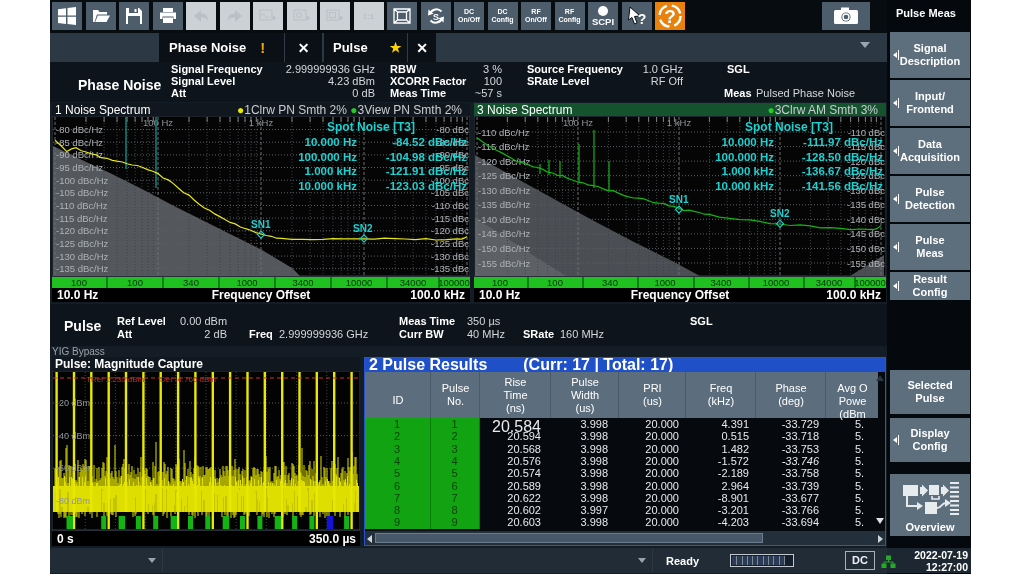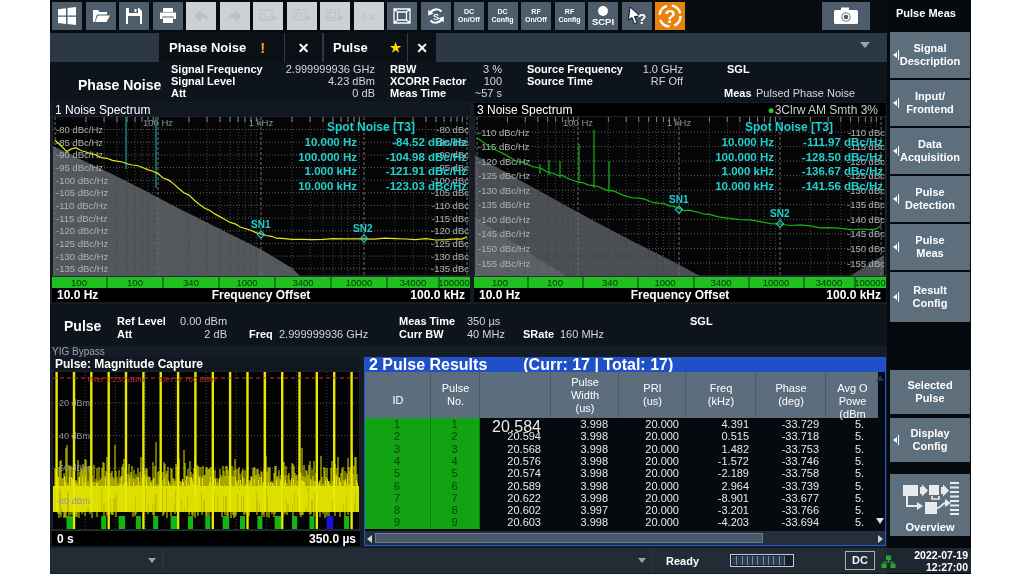--- a/index.html
+++ b/index.html
@@ -156,37 +156,38 @@
       <span class="val abs" style="right:385px;">3 %</span>
       <span class="lbl abs" style="left:477px;">Source Frequency</span>
       <span class="val abs" style="right:204px;">1.0 GHz</span>
       <span class="lbl abs" style="left:677px;">SGL</span>
     </div>
     <div class="row" style="top:75px;left:0;width:837px;height:12px;">
       <span class="lbl abs" style="left:121px;">Signal Level</span>
       <span class="val abs" style="right:512px;">4.23 dBm</span>
       <span class="lbl abs" style="left:340px;">XCORR Factor</span>
       <span class="val abs" style="right:385px;">100</span>
-      <span class="lbl abs" style="left:477px;">Source Time</span>
+      <span class="lbl abs" style="left:477px;">SRate Level</span>
       <span class="val abs" style="right:204px;">RF Off</span>
     </div>
     <div class="row" style="top:87px;left:0;width:837px;height:12px;">
       <span class="lbl abs" style="left:121px;">Att</span>
       <span class="val abs" style="right:512px;">0 dB</span>
       <span class="lbl abs" style="left:340px;">Meas Time</span>
       <span class="val abs" style="right:385px;">~57 s</span>
       <span class="lbl abs" style="left:674px;">Meas</span>
       <span class="val abs" style="left:706px;">Pulsed Phase Noise</span>
     </div>
     <div class="abs" style="left:2px;top:103px;width:418px;height:13px;background:#10171e;color:#fff;font-size:12px;display:flex;align-items:center;">
 <span style="padding-left:3px;white-space:nowrap;">1 Noise Spectrum</span>
       <span style="flex:1"></span>
+<span style="font-size:12px;color:#c8cdd2;white-space:nowrap;"><span style="color:#e8e800;">●</span>1Clrw PN Smth 2% <span style="color:#28c828;">●</span>3View PN Smth 2%</span>
       <span style="width:8px;"></span>
     </div>
-    <div class="abs" style="left:424px;top:103px;width:412px;height:13px;background:#000000;color:#fff;font-size:12px;display:flex;align-items:center;">
+    <div class="abs" style="left:424px;top:103px;width:412px;height:13px;background:#14532d;color:#fff;font-size:12px;display:flex;align-items:center;">
 <span style="padding-left:3px;white-space:nowrap;">3 Noise Spectrum</span>
       <span style="flex:1"></span>
 <span style="font-size:12px;color:#c8cdd2;white-space:nowrap;"><span style="color:#28c828;">●</span>3Clrw AM Smth 3%</span>
       <span style="width:8px;"></span>
     </div>
     <svg class="abs" style="left:2px;top:116px" width="418" height="186" viewBox="0 0 418 186">
       <rect x="0" y="0" width="418" height="160" fill="#050505" stroke="#39434e" stroke-width="1"></rect>
       <polygon points="1,30 30,44 60,58 90,73 120,89 150,104 180,119 210,134 240,152 248,160 1,160" fill="#54585d"></polygon>
       <line x1="1" y1="13.6" x2="417" y2="13.6" stroke="#5c6064" stroke-width="1" stroke-dasharray="1 2"></line>
       <line x1="1" y1="26.2" x2="417" y2="26.2" stroke="#5c6064" stroke-width="1" stroke-dasharray="1 2"></line>
@@ -566,20 +567,21 @@
       <text x="304" y="172" font-size="12" font-weight="bold" fill="#fff" text-anchor="end">350.0 µs</text>
     </svg>
     <div class="abs" style="left:314px;top:357px;width:522px;height:189px;background:#06090d;border:1px solid #2753d2;"></div>
     <div class="abs" style="left:315px;top:358px;width:520px;height:14px;background:#2050c8;color:#fff;font-size:16px;font-weight:bold;display:flex;align-items:center;">
       <span style="padding-left:4px;">2 Pulse Results</span>
       <span style="padding-left:36px;">(Curr: 17 | Total: 17)</span>
     </div>
     <div class="abs" style="left:315px;top:372px;width:513px;height:46px;background:#5c6e7e;"></div>
     <div class="abs hc" style="left:315px;top:372px;width:66px;height:56px;display:flex;align-items:center;justify-content:center;">ID</div>
     <div class="abs hc" style="left:381px;top:372px;width:49px;height:46px;display:flex;align-items:center;justify-content:center;">Pulse<br>No.</div>
+    <div class="abs hc" style="left:430px;top:372px;width:71px;height:46px;display:flex;align-items:center;justify-content:center;">Rise<br>Time<br>(ns)</div>
     <div class="abs hc" style="left:501px;top:372px;width:68px;height:46px;display:flex;align-items:center;justify-content:center;">Pulse<br>Width<br>(us)</div>
     <div class="abs hc" style="left:569px;top:372px;width:67px;height:46px;display:flex;align-items:center;justify-content:center;">PRI<br>(us)</div>
     <div class="abs hc" style="left:636px;top:372px;width:70px;height:46px;display:flex;align-items:center;justify-content:center;">Freq<br>(kHz)</div>
     <div class="abs hc" style="left:706px;top:372px;width:70px;height:46px;display:flex;align-items:center;justify-content:center;">Phase<br>(deg)</div>
     <div class="abs hc" style="left:776px;top:372px;width:53px;height:59px;display:flex;align-items:center;justify-content:center;">Avg O<br>Powe<br>(dBm</div>
     <div class="abs" style="left:380px;top:372px;width:1px;height:46px;background:#4a5a68;"></div>
     <div class="abs" style="left:429px;top:372px;width:1px;height:46px;background:#4a5a68;"></div>
     <div class="abs" style="left:500px;top:372px;width:1px;height:46px;background:#4a5a68;"></div>
     <div class="abs" style="left:568px;top:372px;width:1px;height:46px;background:#4a5a68;"></div>
     <div class="abs" style="left:635px;top:372px;width:1px;height:46px;background:#4a5a68;"></div>
@@ -611,21 +613,21 @@
     <div class="abs" style="right:292px;top:442.6px;color:#e8eaec;font-size:11px;">20.000</div>
     <div class="abs" style="right:222px;top:442.6px;color:#e8eaec;font-size:11px;">1.482</div>
     <div class="abs" style="right:152px;top:442.6px;color:#e8eaec;font-size:11px;">-33.753</div>
     <div class="abs" style="left:805px;top:442.6px;color:#e8eaec;font-size:11px;">5.</div>
     <div class="abs" style="left:315px;top:454.9px;width:64px;height:12.3px;color:#0a4208;font-size:11px;text-align:center;">4</div>
     <div class="abs" style="left:380px;top:454.9px;width:49px;height:12.3px;color:#0a4208;font-size:11px;text-align:center;">4</div>
     <div class="abs" style="right:430px;top:454.9px;color:#e8eaec;font-size:11px;">20.576</div>
     <div class="abs" style="right:363px;top:454.9px;color:#e8eaec;font-size:11px;">3.998</div>
     <div class="abs" style="right:292px;top:454.9px;color:#e8eaec;font-size:11px;">20.000</div>
     <div class="abs" style="right:222px;top:454.9px;color:#e8eaec;font-size:11px;">-1.572</div>
-    <div class="abs" style="right:152px;top:454.9px;color:#e8eaec;font-size:11px;">-33.746</div>
+    <div class="abs" style="right:152px;top:454.9px;color:#e8eaec;font-size:11px;font-style:italic;">-33.746</div>
     <div class="abs" style="left:805px;top:454.9px;color:#e8eaec;font-size:11px;">5.</div>
     <div class="abs" style="left:315px;top:467.2px;width:64px;height:12.3px;color:#0a4208;font-size:11px;text-align:center;">5</div>
     <div class="abs" style="left:380px;top:467.2px;width:49px;height:12.3px;color:#0a4208;font-size:11px;text-align:center;">5</div>
     <div class="abs" style="right:430px;top:467.2px;color:#e8eaec;font-size:11px;">20.574</div>
     <div class="abs" style="right:363px;top:467.2px;color:#e8eaec;font-size:11px;">3.998</div>
     <div class="abs" style="right:292px;top:467.2px;color:#e8eaec;font-size:11px;">20.000</div>
     <div class="abs" style="right:222px;top:467.2px;color:#e8eaec;font-size:11px;">-2.189</div>
     <div class="abs" style="right:152px;top:467.2px;color:#e8eaec;font-size:11px;">-33.758</div>
     <div class="abs" style="left:805px;top:467.2px;color:#e8eaec;font-size:11px;">5.</div>
     <div class="abs" style="left:315px;top:479.5px;width:64px;height:12.3px;color:#0a4208;font-size:11px;text-align:center;">6</div>
@@ -680,21 +682,21 @@
       <span>Data<br>Acquisition</span>
     </div>
     <div class="sk" style="top:176px;height:46px;">
       <span class="skn"></span>
       <span>Pulse<br>Detection</span>
     </div>
     <div class="sk" style="top:224px;height:46px;">
       <span class="skn"></span>
       <span>Pulse<br>Meas</span>
     </div>
-    <div class="sk" style="top:272px;height:50px;">
+    <div class="sk" style="top:272px;height:28px;">
       <span class="skn"></span>
       <span>Result<br>Config</span>
     </div>
     <div class="sk" style="top:370px;height:44px;">
       <span>Selected<br>Pulse</span>
     </div>
     <div class="sk" style="top:418px;height:44px;">
       <span class="skn"></span>
       <span>Display<br>Config</span>
     </div>

